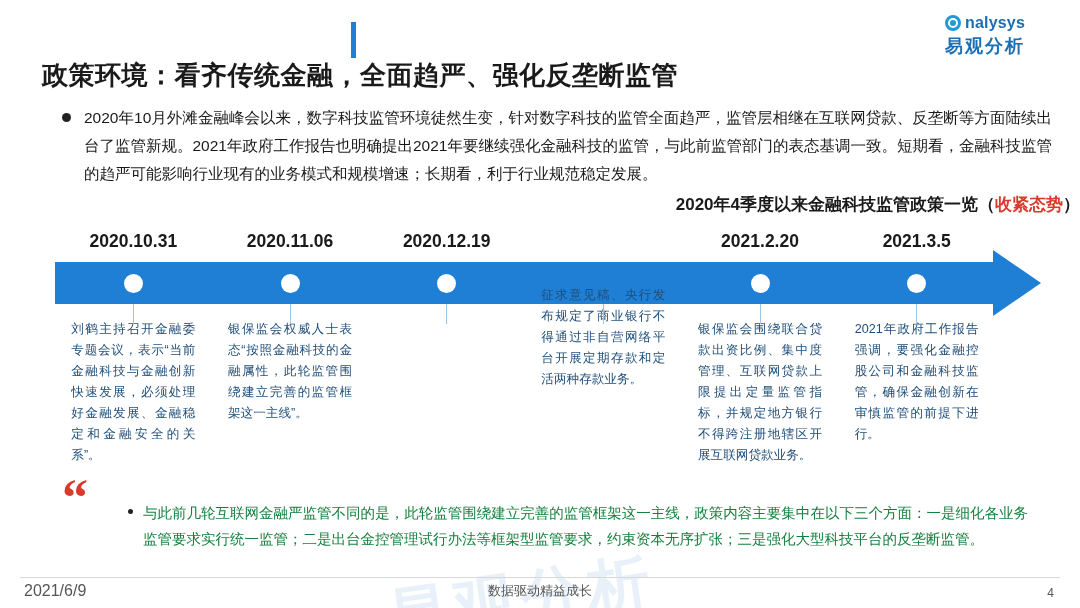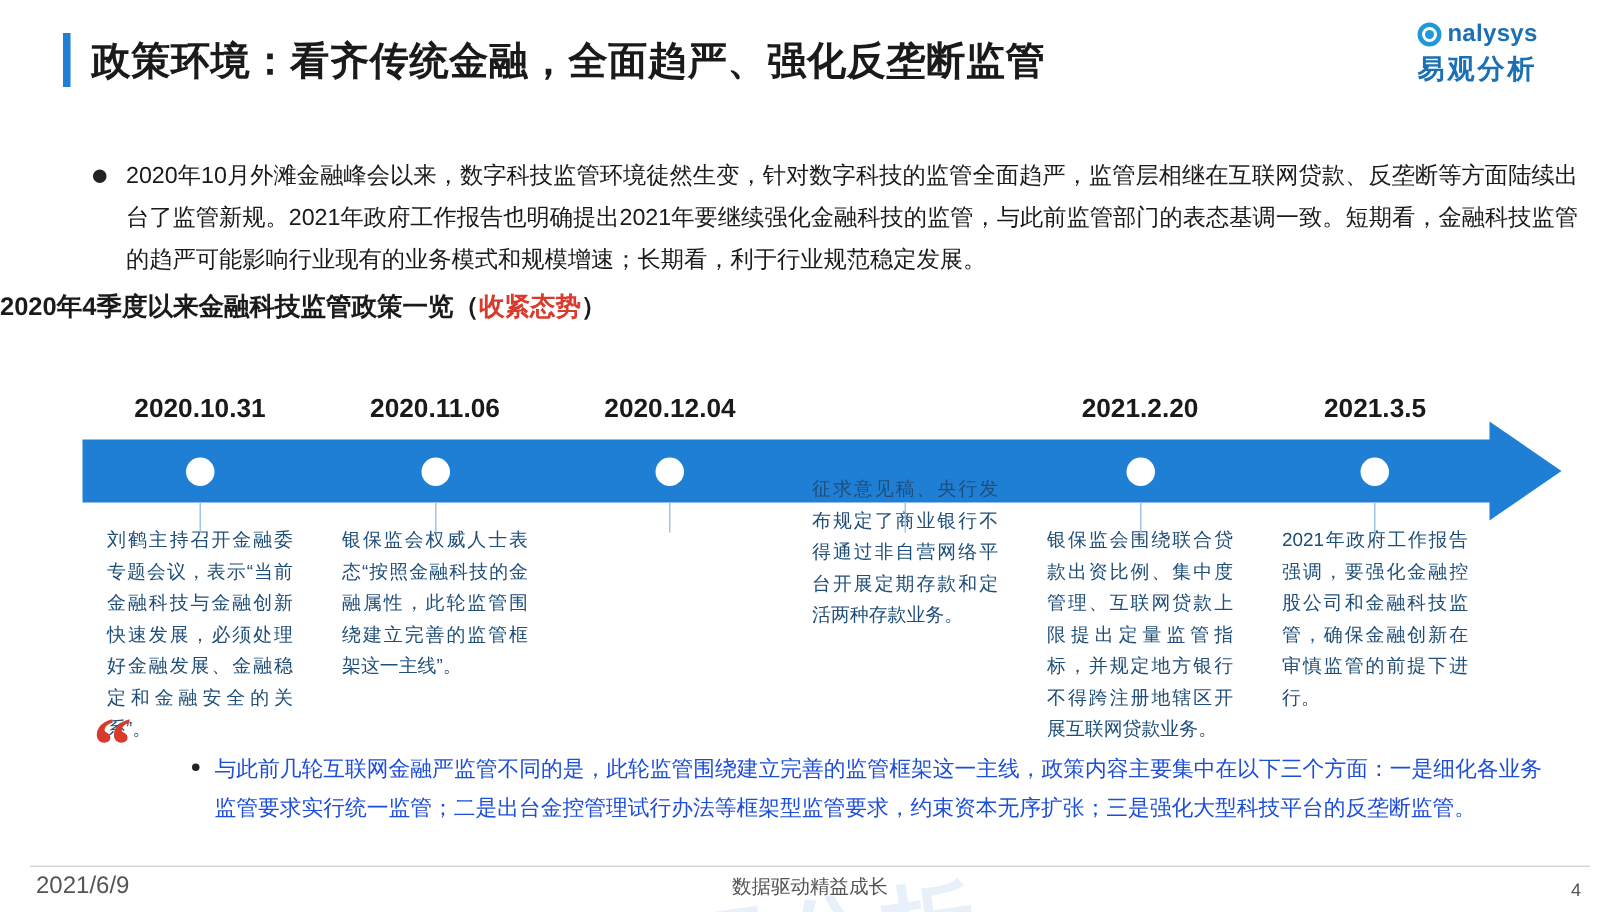--- a/index.html
+++ b/index.html
@@ -16,20 +16,21 @@
     background: #ffffff;
   }
 
   
   .title-bar {
     position: absolute;
     left: 42px;
     top: 22px;
     display: flex;
     align-items: center;
+    flex-direction: column;
   }
   .title-rule {
     width: 5px;
     height: 36px;
     background: #1f7fd4;
     margin-right: 14px;
   }
   .title-text {
     font-size: 26px;
     font-weight: bold;
@@ -101,34 +102,33 @@
     line-height: 28px;
     color: #1a1a1a;
     text-align: justify;
   }
 
   
   .chart-title {
     position: absolute;
     top: 193px;
     left: 0; right: 0;
-    text-align: left;
+    text-align: right;
     font-size: 17px;
     font-weight: bold;
     color: #1a1a1a;
   }
   .chart-title .accent { color: #d93a2b; }
 
   .timeline {
     position: absolute;
     left: 55px;
     top: 228px;
     width: 990px;
     height: 260px;
-    margin-top: 31px;
   }
 
   
   .arrow-bar {
     position: absolute;
     left: 0;
     top: 34px;
     width: 940px;
     height: 42px;
     background: #1f7fd4;
@@ -223,21 +223,21 @@
     width: 5px; height: 5px;
     border-radius: 50%;
     background: #222;
     margin-top: 9px;
     margin-right: 10px;
     flex: 0 0 auto;
   }
   .bottom-text {
     font-size: 14.5px;
     line-height: 26px;
-    color: #1d4ed8;
+    color: #15803d;
     text-align: justify;
   }
 
   
   .footer-line {
     position: absolute;
     left: 20px;
     right: 20px;
     bottom: 30px;
     height: 1px;
@@ -307,21 +307,21 @@
       </div>
 
       <div class="tl-col">
         <div class="tl-date">2020.11.06</div>
         <div class="tl-node"></div>
         <div class="tl-stem"></div>
         <div class="tl-card">银保监会权威人士表态“按照金融科技的金融属性，此轮监管围绕建立完善的监管框架这一主线”。</div>
       </div>
 
       <div class="tl-col">
-        <div class="tl-date">2020.12.04</div>
+        <div class="tl-date">2020.12.19</div>
         <div class="tl-node"></div>
         <div class="tl-stem"></div>
       </div>
 
       <div class="tl-col">
         <div class="tl-node"></div>
         <div class="tl-stem"></div>
         <div class="tl-card">征求意见稿、央行发布规定了商业银行不得通过非自营网络平台开展定期存款和定活两种存款业务。</div>
       </div>
 

